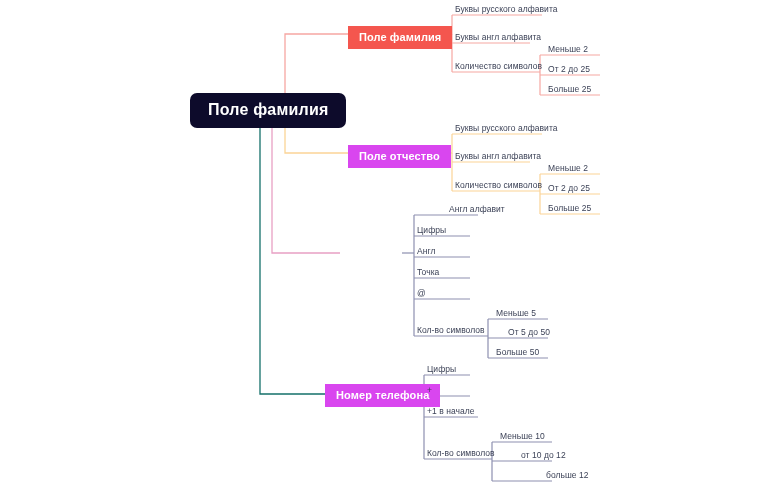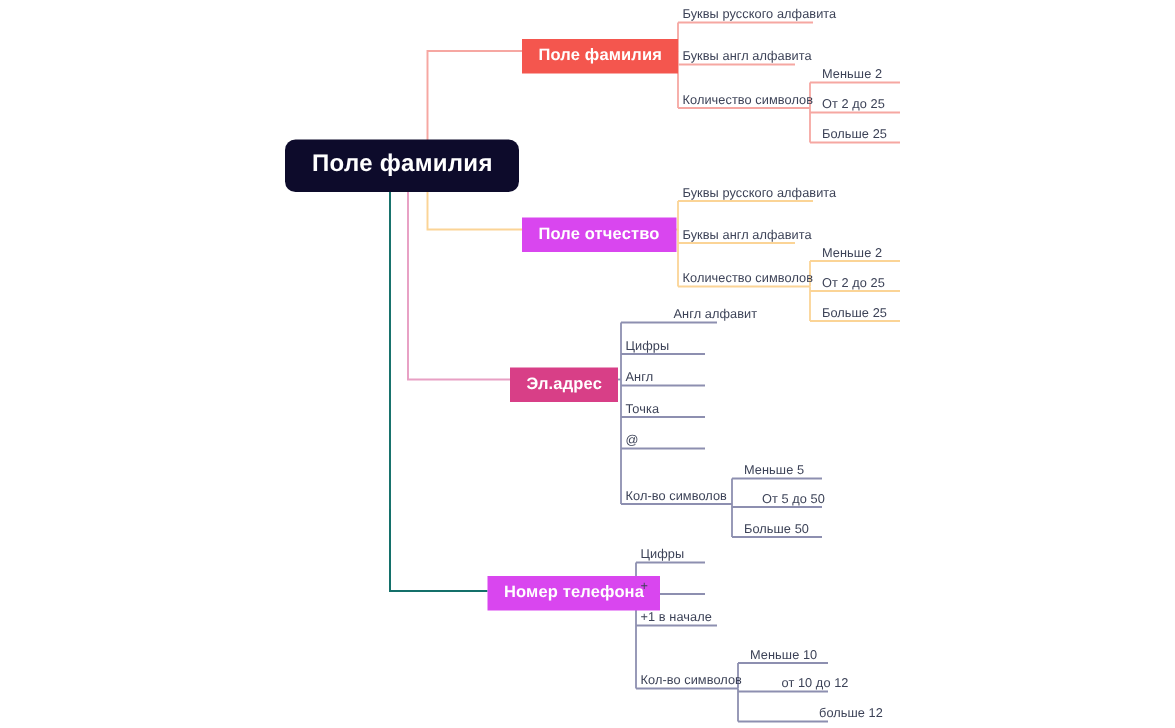--- a/index.html
+++ b/index.html
@@ -150,21 +150,20 @@
   <div class="node branch-node branch-orange" style="left:348px; top:145px;">Поле отчество</div>
 
   <div class="node leaf-node" style="left:452px; top:124px;">Буквы русского алфавита</div>
   <div class="node leaf-node" style="left:452px; top:152px;">Буквы англ алфавита</div>
   <div class="node leaf-node" style="left:452px; top:181px;">Количество символов</div>
 
   <div class="node leaf-node shifted" style="left:543px; top:164px;">Меньше 2</div>
   <div class="node leaf-node shifted" style="left:543px; top:184px;">От 2 до 25</div>
   <div class="node leaf-node shifted" style="left:543px; top:204px;">Больше 25</div>
 
-  <div class="node branch-node branch-pink" style="left:340px; top:245px;">Эл.адрес</div>
 
   <div class="node leaf-node" style="left:414px; top:205px;margin-left:32px;">Англ алфавит</div>
   <div class="node leaf-node" style="left:414px; top:226px;">Цифры</div>
   <div class="node leaf-node" style="left:414px; top:247px;">Англ</div>
   <div class="node leaf-node" style="left:414px; top:268px;text-align:right;">Точка</div>
   <div class="node leaf-node" style="left:414px; top:289px;">@</div>
   <div class="node leaf-node" style="left:414px; top:326px;">Кол-во символов</div>
 
   <div class="node leaf-node shifted" style="left:491px; top:309px;">Меньше 5</div>
   <div class="node leaf-node shifted" style="left:503px; top:328px;">От 5 до 50</div>

